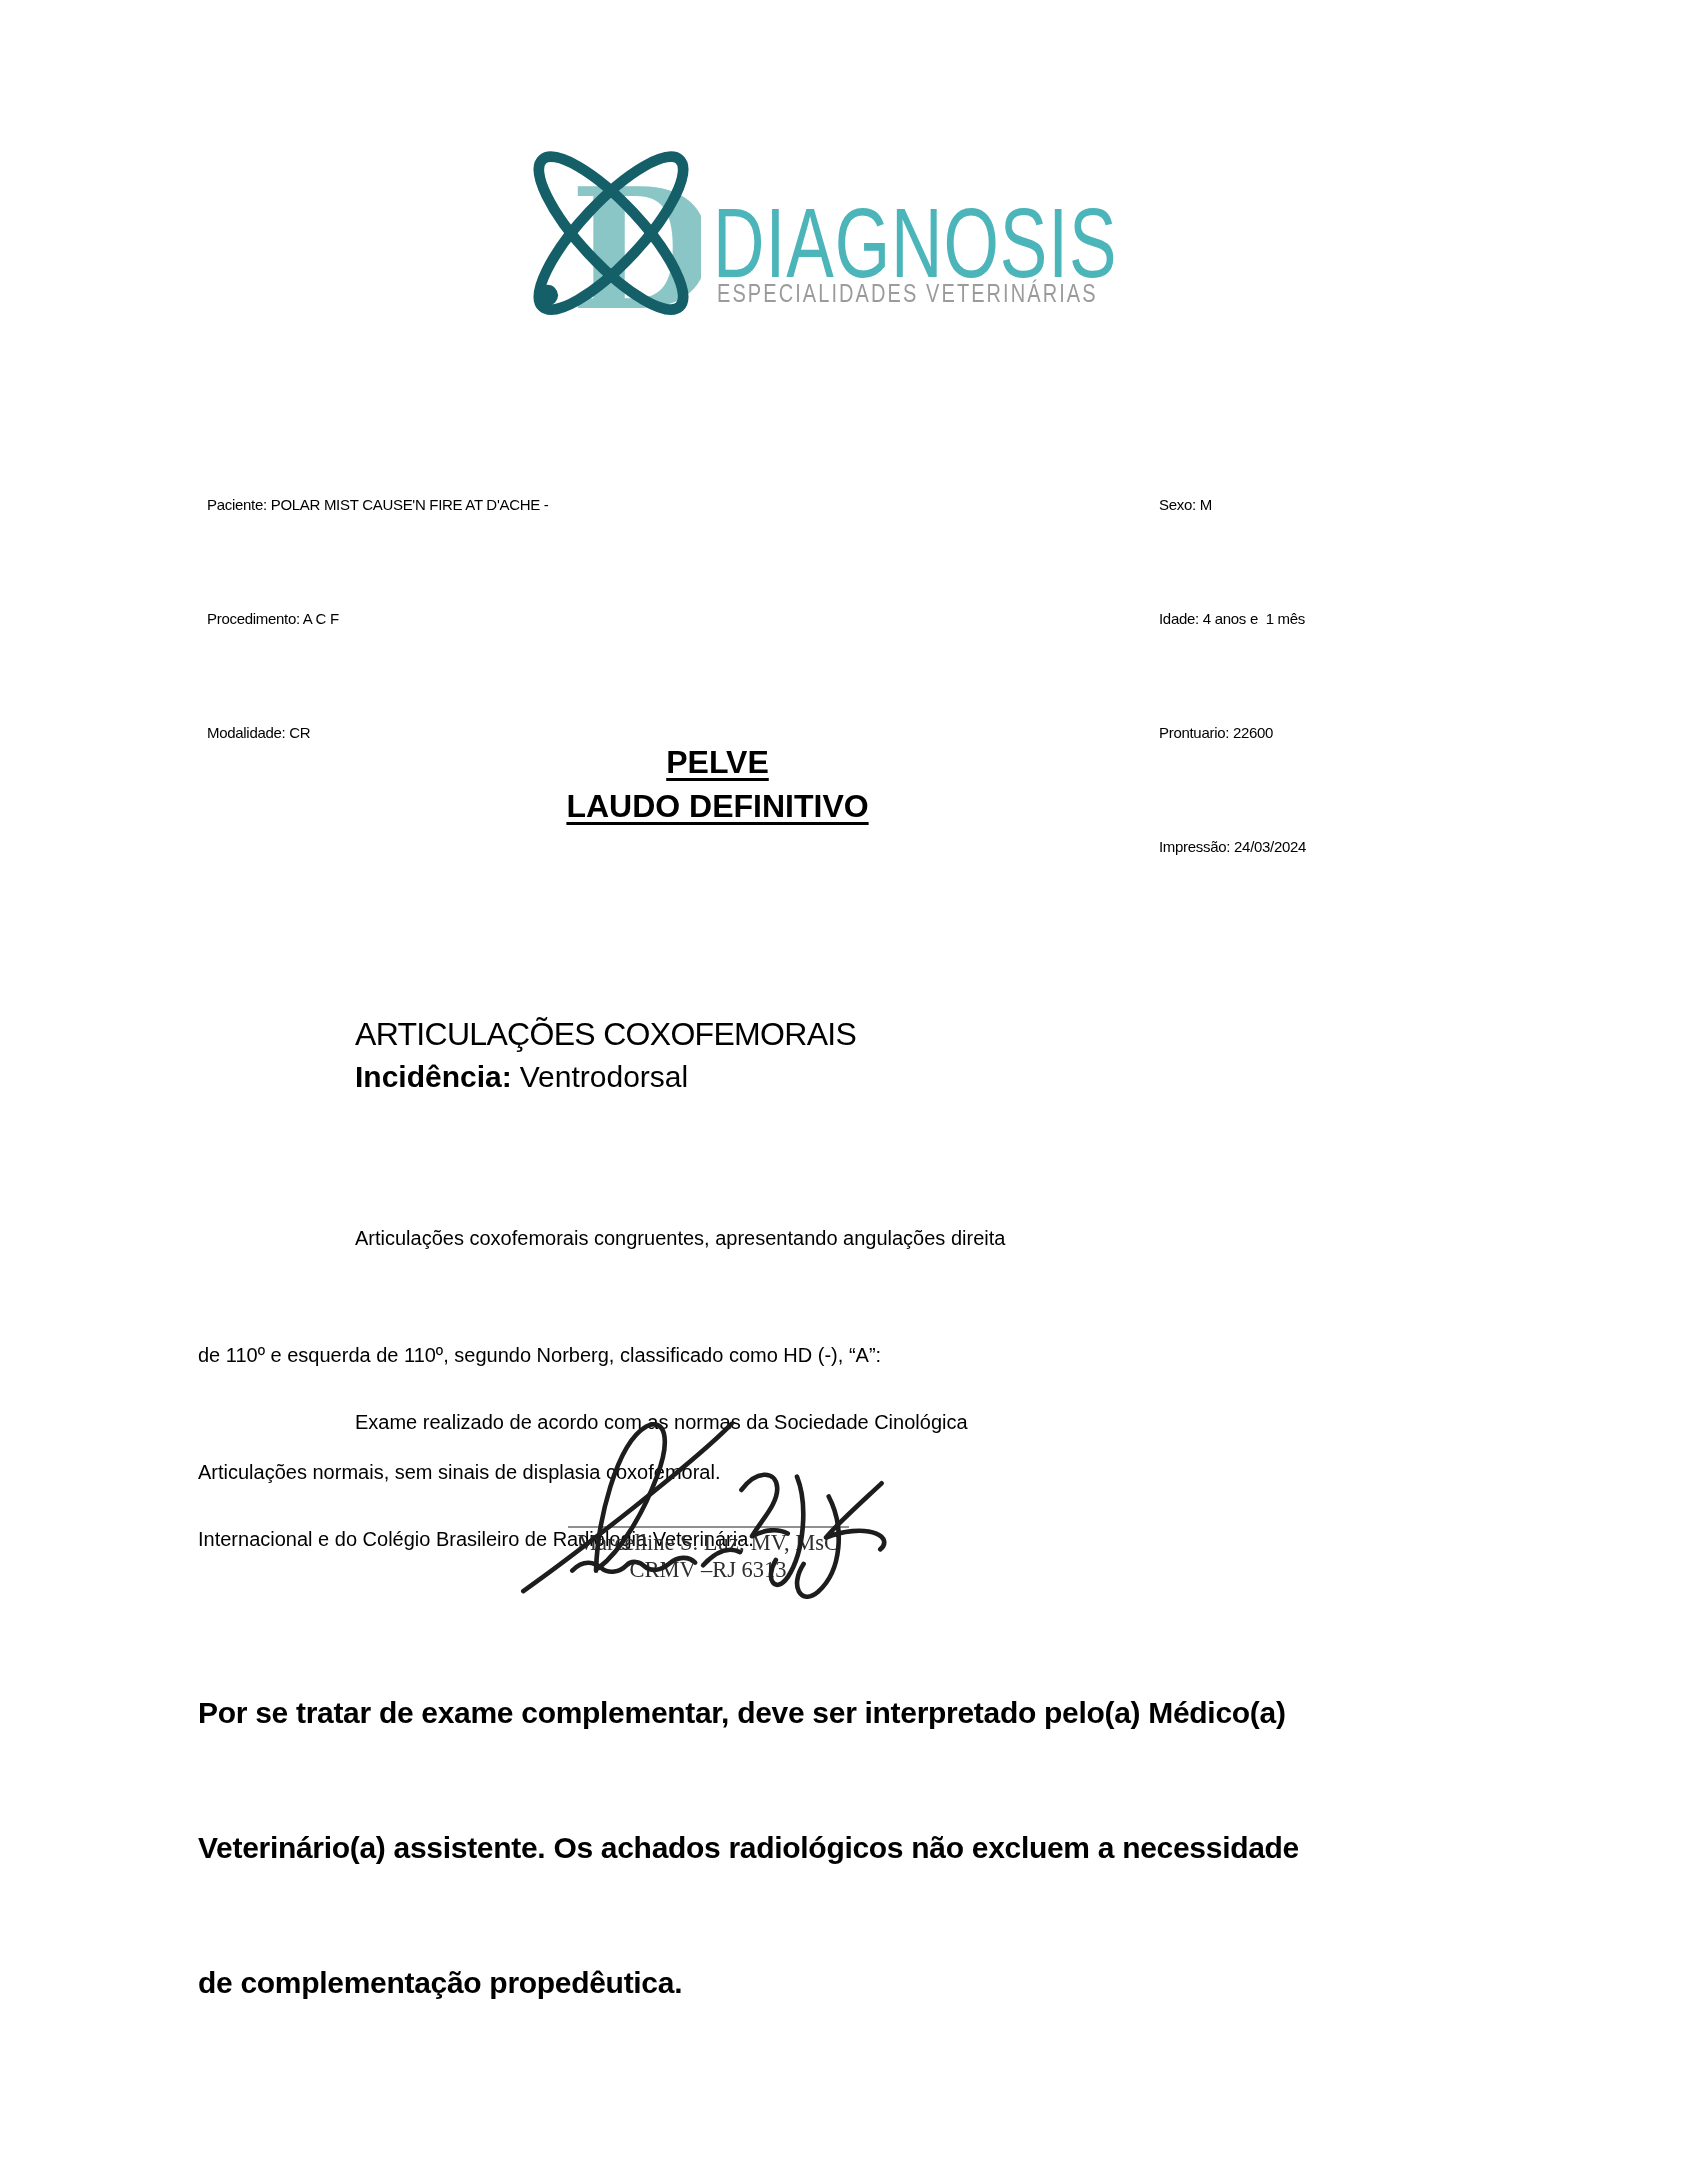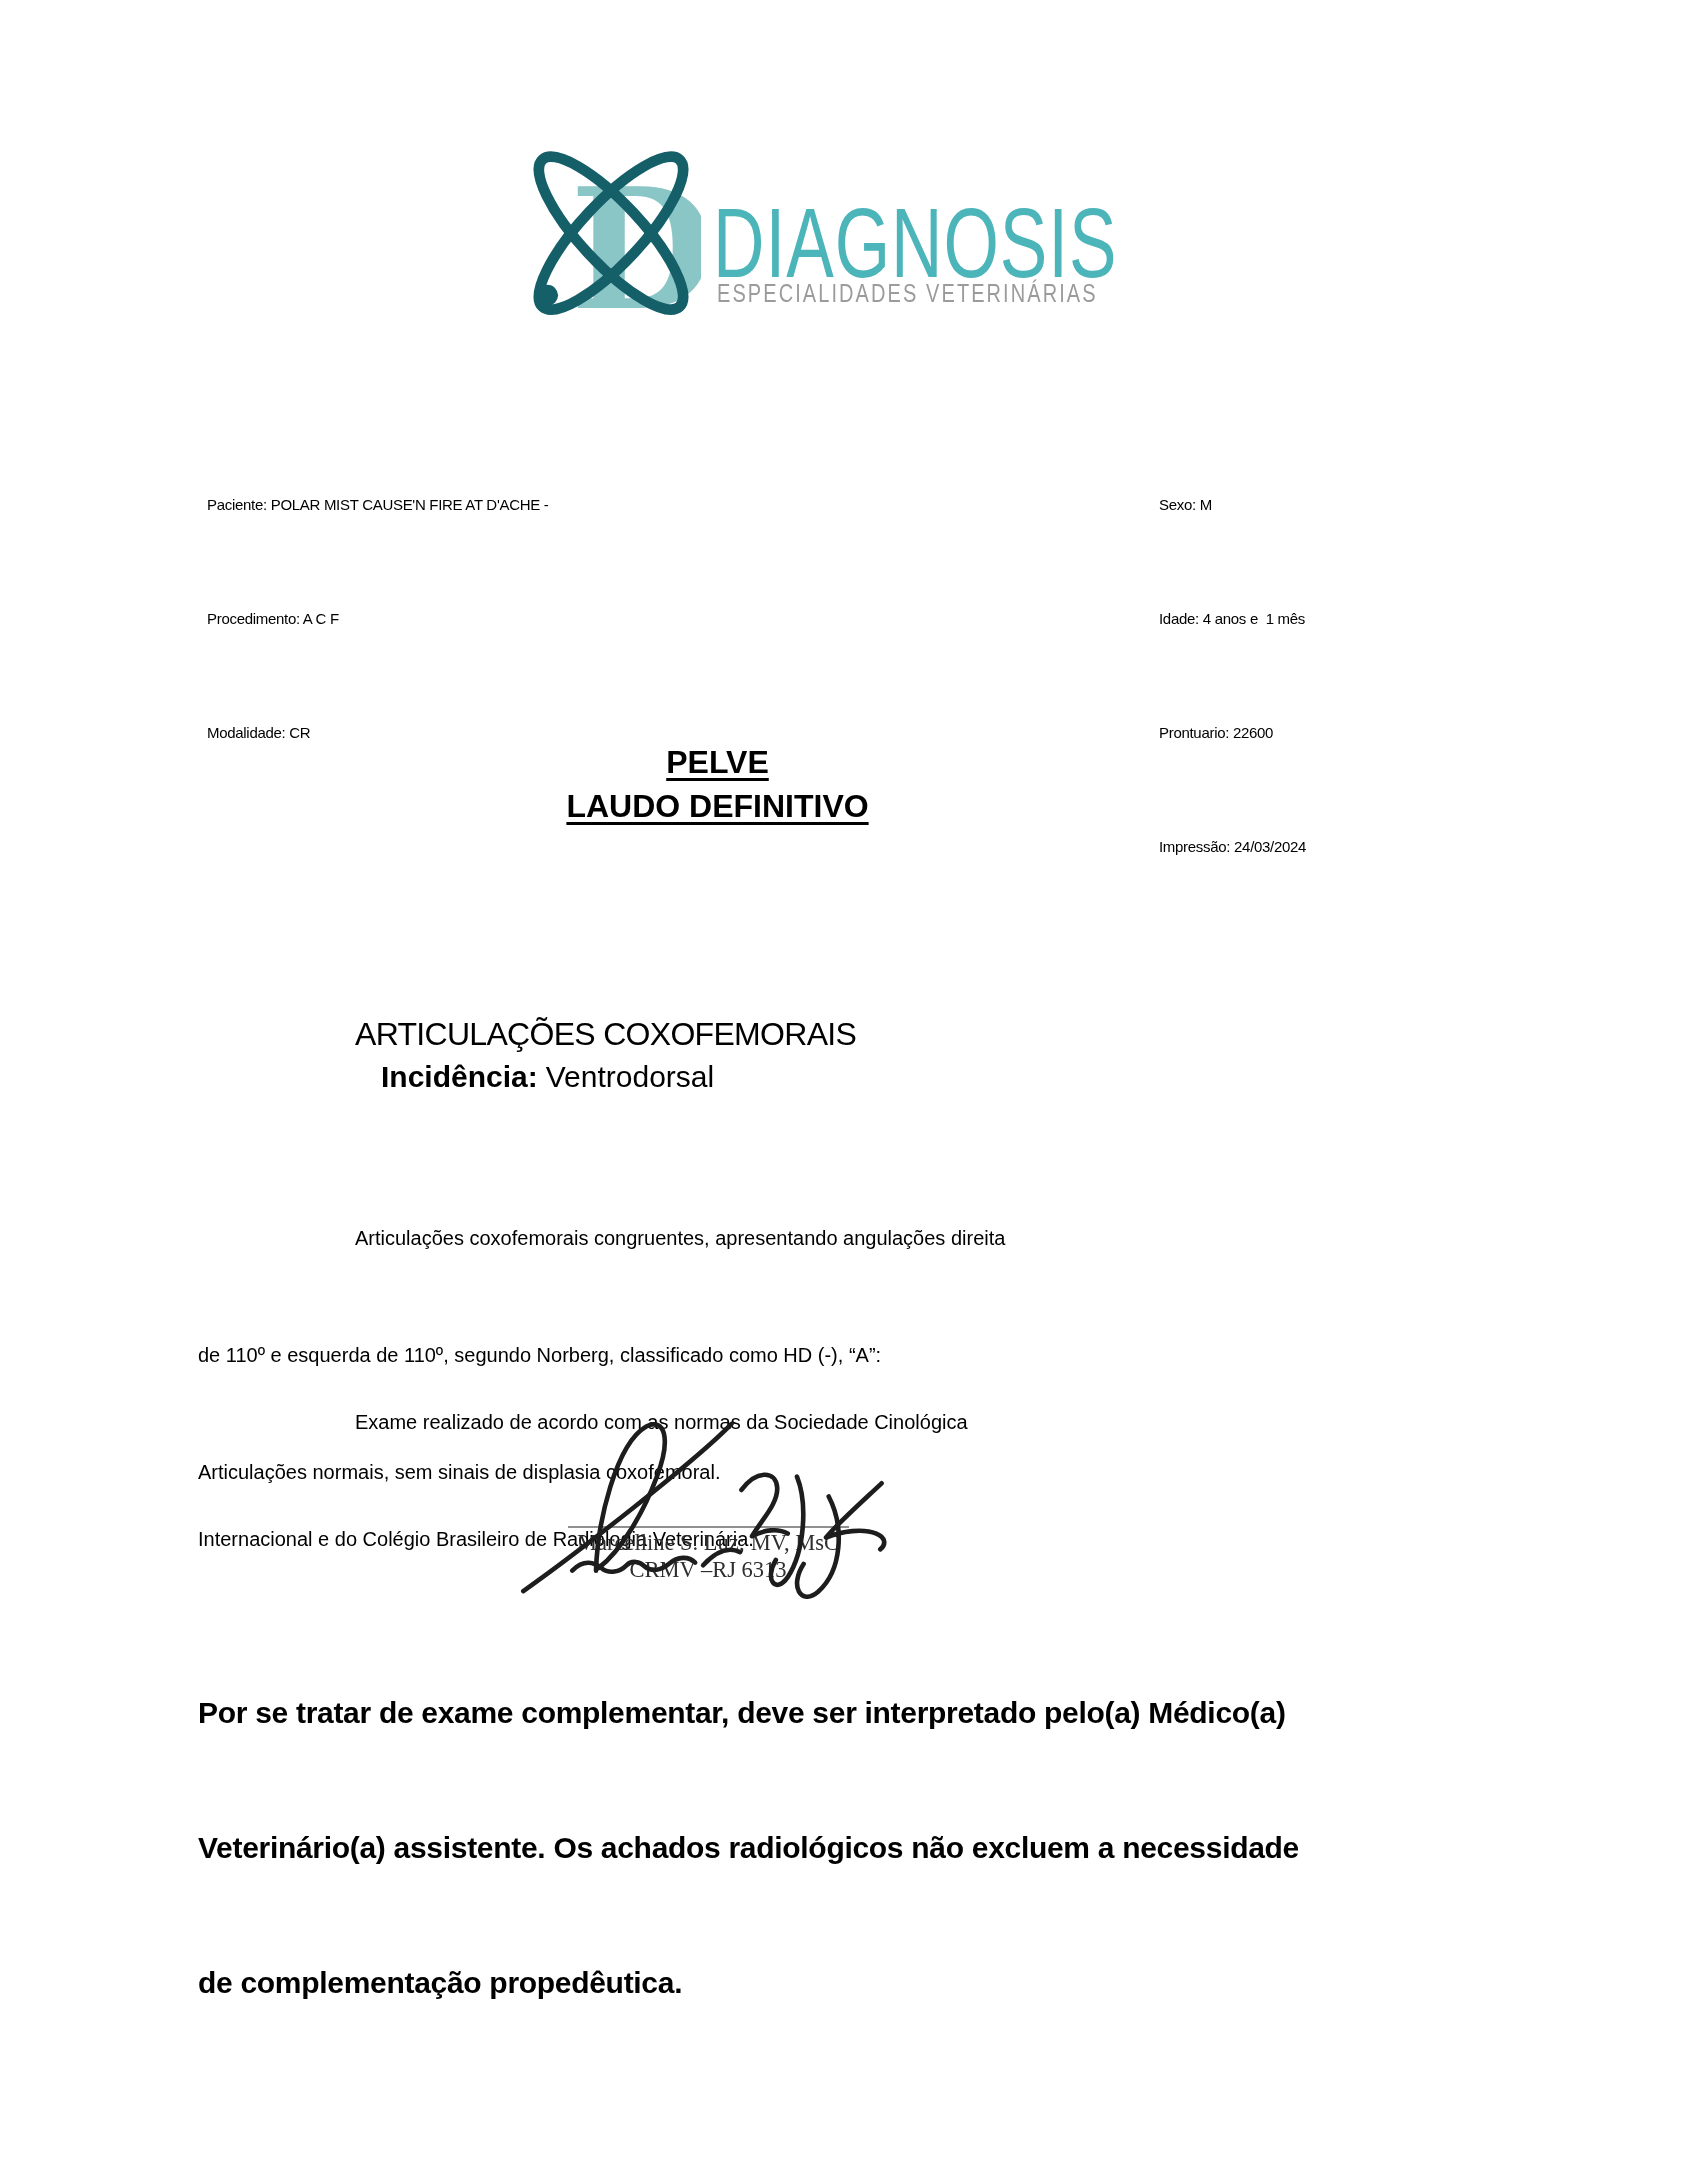--- a/index.html
+++ b/index.html
@@ -25,21 +25,21 @@
   .pinfo.right{left:1159px;}
   
   .ids{position:absolute;left:198px;top:632px;font-size:26px;font-weight:bold;line-height:34px;letter-spacing:-0.3px;white-space:pre-wrap;}
   .ids .akc{padding-left:10.6px;}
   
   .title{position:absolute;left:0;top:740px;width:1435px;text-align:center;
          font-size:32px;font-weight:bold;line-height:44px;}
   .title div{text-decoration:underline;text-decoration-thickness:2.6px;text-underline-offset:4.6px;}
   
   .sec-heading{position:absolute;left:355px;top:1016px;font-size:32px;font-weight:normal;letter-spacing:-0.7px;white-space:nowrap;}
-  .sec-incidence{position:absolute;left:355px;top:1060px;font-size:30px;white-space:nowrap;margin-left:26px;}
+  .sec-incidence{position:absolute;left:355px;top:1060px;font-size:30px;white-space:nowrap;}
   .sec-incidence .lbl{font-weight:bold;}
   .sec-incidence .val{margin-left:8px;}
   
   .para{position:absolute;left:198px;width:1244px;font-size:20px;line-height:39px;white-space:pre-wrap;}
   .para .indent{padding-left:157px;}
   .findings{top:1141px;}
   .norms{top:1325px;}
   
   .sig-line{position:absolute;left:568px;top:1526px;width:281px;height:2px;background:#8f8f8f;}
   .sig-name,.sig-reg{

